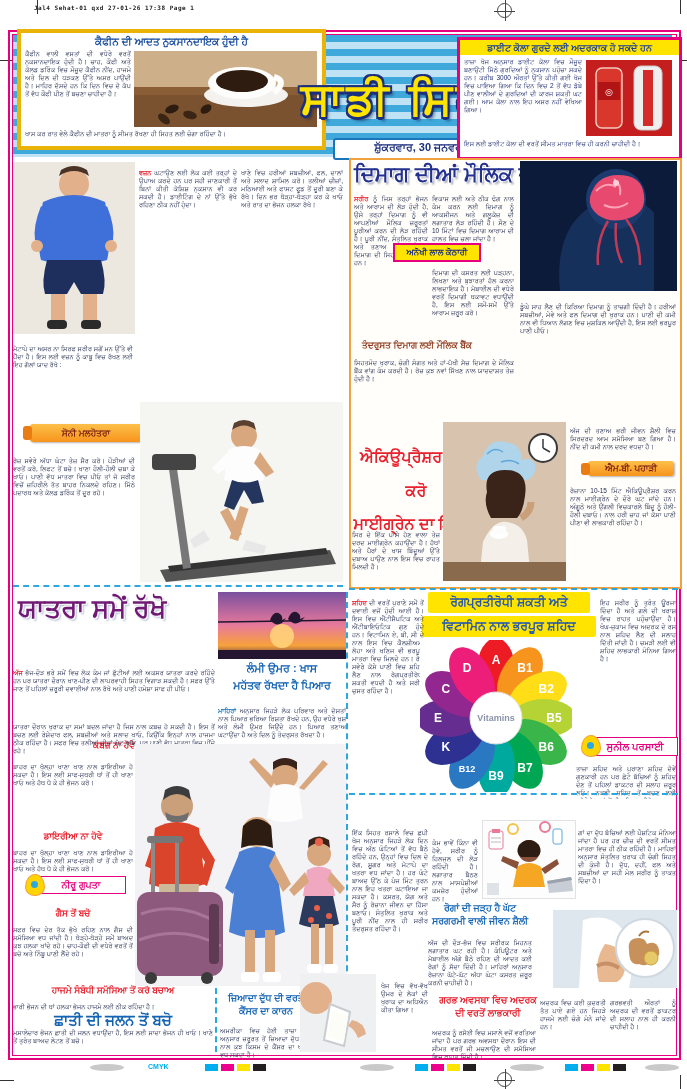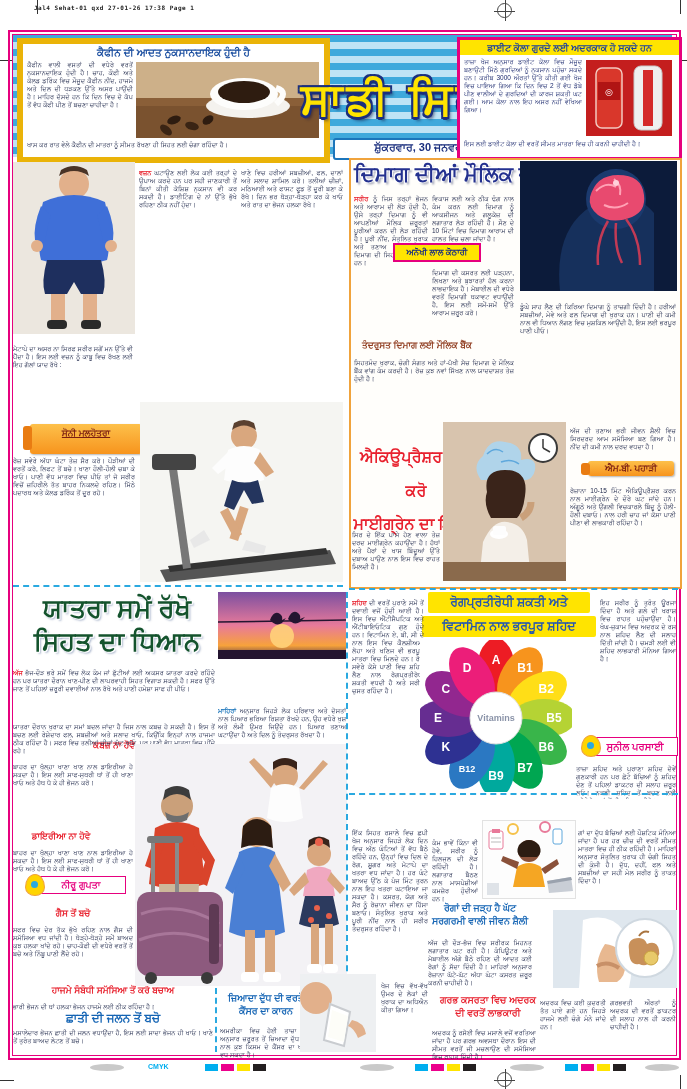--- a/index.html
+++ b/index.html
@@ -39,21 +39,21 @@
   .lead{font-weight:bold;color:#e8212e;}
   .leadb{font-weight:bold;color:#1b75bb;}
   .sub-r{position:absolute;color:#e8212e;font-weight:bold;text-align:center;font-size:9px;}
   .sub-b{position:absolute;color:#1464b4;font-weight:bold;text-align:center;font-size:9.5px;}
   .sub-m{position:absolute;color:#8f3b1e;font-weight:bold;text-align:center;font-size:9px;}
   
   .hl-weight{position:absolute;left:92px;top:266px;width:248px;height:158px;text-align:center;font-weight:bold;
         font-size:35px;line-height:1.45;color:#8f3b1e;text-shadow:-1px -1px 0 #fff,1px -1px 0 #fff,-1px 1px 0 #fff,2px 3px 2px rgba(80,40,20,.45);}
   .hl-brain{position:absolute;left:354px;top:162px;width:255px;font-weight:bold;font-size:21px;color:#24318f;white-space:nowrap;
         text-shadow:-1px -1px 0 #fff,1px -1px 0 #fff,-1px 1px 0 #fff,2px 2px 2px rgba(30,40,90,.4);}
-  .hl-travel{position:absolute;left:18px;top:592px;width:198px;text-align:center;font-weight:bold;font-size:26px;line-height:1.25;color:#14532d;
+  .hl-travel{position:absolute;left:18px;top:592px;width:198px;font-weight:bold;font-size:26px;line-height:1.25;color:#701a75;
         text-shadow:-1px -1px 0 #fff,1px 1px 0 #fff,2px 2px 2px rgba(30,60,120,.35);}
   .hl-migraine{position:absolute;left:350px;top:440px;width:132px;height:86px;text-align:center;font-weight:bold;font-size:16px;line-height:2.1;color:#e8212e;}
   .hl-love{position:absolute;left:218px;top:660px;width:128px;text-align:center;font-weight:bold;font-size:11px;line-height:1.5;color:#1464b4;}
   .strip{position:absolute;background:#ffe400;color:#2456b0;font-weight:bold;text-align:center;font-size:12.5px;line-height:21px;border-radius:2px;}
   .newsttl{position:absolute;left:420px;top:796px;width:162px;height:29px;background:#ffe400;border:2px solid #f5d400;color:#e8212e;
         font-weight:bold;font-size:17px;text-align:center;line-height:27px;border-radius:3px;}
   
   .chipO{position:absolute;background:linear-gradient(#fdc04a,#f7941d);border-radius:3px;color:#7b1e12;font-weight:bold;
         font-size:9px;text-align:center;box-shadow:1px 1px 2px rgba(0,0,0,.3);}
   .chipO::before{content:"";position:absolute;left:-7px;top:2px;width:9px;height:80%;background:#e97c12;border-radius:3px;}
@@ -81,21 +81,21 @@
   <div class="croph" style="left:0;top:60px;"></div>
   <div class="cropv" style="right:6px;top:0;"></div>
   <div class="croph" style="right:0;top:60px;"></div>
   <div class="croph" style="left:0;top:1080px;"></div>
   <div class="cropv" style="right:6px;top:1075px;"></div>
 
   <div class="frame"></div>
 
   <div class="band"></div>
 
-  <div class="hbox" style="left:17px;top:38px;width:301px;height:113px;border:6px solid #eab308;">
+  <div class="hbox" style="left:17px;top:29px;width:301px;height:113px;border:4px solid #eab308;">
     <div class="ttl">ਕੈਫੀਨ ਦੀ ਆਦਤ ਨੁਕਸਾਨਦਾਇਕ ਹੁੰਦੀ ਹੈ</div>
     <div class="tiny" style="position:absolute;left:4px;top:17px;width:106px;height:78px;">ਕੈਫੀਨ ਵਾਲੀ ਵਸਤਾਂ ਦੀ ਵਧੇਰੇ ਵਰਤੋਂ ਨੁਕਸਾਨਦਾਇਕ ਹੁੰਦੀ ਹੈ। ਚਾਹ, ਕੌਫੀ ਅਤੇ ਕੋਲਡ ਡਰਿੰਕ ਵਿਚ ਮੌਜੂਦ ਕੈਫੀਨ ਨੀਂਦ, ਹਾਜਮੇ ਅਤੇ ਦਿਲ ਦੀ ਧੜਕਣ ਉੱਤੇ ਅਸਰ ਪਾਉਂਦੀ ਹੈ। ਮਾਹਿਰ ਦੱਸਦੇ ਹਨ ਕਿ ਦਿਨ ਵਿਚ ਦੋ ਕੱਪ ਤੋਂ ਵੱਧ ਕੌਫੀ ਪੀਣ ਤੋਂ ਬਚਣਾ ਚਾਹੀਦਾ ਹੈ।</div>
     <div class="ph" style="left:113px;top:18px;width:183px;height:76px;">
       <svg width="183" height="76" viewBox="0 0 183 76">
         <rect width="183" height="40" fill="#cdb089"></rect>
           <rect y="40" width="183" height="36" fill="#7a522f"></rect>
         <rect y="36" width="183" height="8" fill="#8a5f38"></rect>
         <ellipse cx="112" cy="44" rx="42" ry="12" fill="#f4f2ee"></ellipse>
         <ellipse cx="108" cy="32" rx="34" ry="16" fill="#fdfdfc"></ellipse>
         <ellipse cx="108" cy="30" rx="26" ry="11" fill="#2e1c10"></ellipse>
@@ -142,21 +142,21 @@
       <path d="M34 98 h54 q6 22 2 34 h-22 l-7 -12 -7 12 h-22 q-4 -12 2 -34z" fill="#1e2f5e"></path>
       <rect x="38" y="132" width="14" height="28" fill="#e2b08b"></rect>
         <rect x="70" y="132" width="14" height="28" fill="#e2b08b"></rect>
       <rect x="34" y="158" width="20" height="9" rx="4" fill="#2a2a2a"></rect>
         <rect x="68" y="158" width="20" height="9" rx="4" fill="#2a2a2a"></rect>
     </svg>
   </div>
   <p class="t" style="left:139px;top:162px;width:98px;height:106px;"><span class="lead">ਵਜ਼ਨ</span> <span>ਘਟਾਉਣ ਲਈ ਲੋਕ ਕਈ ਤਰ੍ਹਾਂ ਦੇ ਉਪਾਅ ਕਰਦੇ ਹਨ ਪਰ ਸਹੀ ਜਾਣਕਾਰੀ ਤੋਂ ਬਿਨਾਂ ਕੀਤੀ ਕੋਸ਼ਿਸ਼ ਨੁਕਸਾਨ ਵੀ ਕਰ ਸਕਦੀ ਹੈ। ਡਾਈਟਿੰਗ ਦੇ ਨਾਂ ਉੱਤੇ ਭੁੱਖੇ ਰਹਿਣਾ ਠੀਕ ਨਹੀਂ ਹੁੰਦਾ।</span></p>
   <p class="t" style="left:241px;top:162px;width:102px;height:106px;">ਖਾਣੇ ਵਿਚ ਹਰੀਆਂ ਸਬਜ਼ੀਆਂ, ਫਲ, ਦਾਲਾਂ ਅਤੇ ਸਲਾਦ ਸ਼ਾਮਿਲ ਕਰੋ। ਤਲੀਆਂ ਚੀਜ਼ਾਂ, ਮਠਿਆਈ ਅਤੇ ਫਾਸਟ ਫੂਡ ਤੋਂ ਦੂਰੀ ਬਣਾ ਕੇ ਰੱਖੋ। ਦਿਨ ਭਰ ਥੋੜ੍ਹਾ-ਥੋੜ੍ਹਾ ਕਰ ਕੇ ਖਾਓ ਅਤੇ ਰਾਤ ਦਾ ਭੋਜਨ ਹਲਕਾ ਰੱਖੋ।</p>
   <p class="t" style="left:13px;top:338px;width:120px;height:84px;">ਮੋਟਾਪੇ ਦਾ ਅਸਰ ਨਾ ਸਿਰਫ ਸਰੀਰ ਸਗੋਂ ਮਨ ਉੱਤੇ ਵੀ ਪੈਂਦਾ ਹੈ। ਇਸ ਲਈ ਵਜ਼ਨ ਨੂੰ ਕਾਬੂ ਵਿਚ ਰੱਖਣ ਲਈ ਇਹ ਗੱਲਾਂ ਯਾਦ ਰੱਖੋ :</p>
-  <div class="chipO" style="left:30px;top:424px;width:112px;height:30px;line-height:18px;text-decoration:underline;">ਸੋਨੀ ਮਲਹੋਤਰਾ</div>
+  <div class="chipO" style="left:30px;top:424px;width:112px;height:18px;line-height:18px;">ਸੋਨੀ ਮਲਹੋਤਰਾ</div>
   <p class="t" style="left:13px;top:450px;width:122px;height:132px;">ਰੋਜ਼ ਸਵੇਰੇ ਅੱਧਾ ਘੰਟਾ ਤੇਜ਼ ਸੈਰ ਕਰੋ। ਪੌੜੀਆਂ ਦੀ ਵਰਤੋਂ ਕਰੋ, ਲਿਫਟ ਤੋਂ ਬਚੋ। ਖਾਣਾ ਹੌਲੀ-ਹੌਲੀ ਚਬਾ ਕੇ ਖਾਓ। ਪਾਣੀ ਵੱਧ ਮਾਤਰਾ ਵਿਚ ਪੀਓ ਤਾਂ ਜੋ ਸਰੀਰ ਵਿਚੋਂ ਜ਼ਹਿਰੀਲੇ ਤੱਤ ਬਾਹਰ ਨਿਕਲਦੇ ਰਹਿਣ। ਮਿੱਠੇ ਪਦਾਰਥ ਅਤੇ ਕੋਲਡ ਡਰਿੰਕ ਤੋਂ ਦੂਰ ਰਹੋ।</p>
   <div class="ph" style="left:140px;top:402px;width:203px;height:180px;background:#f5f5f2;">
     <svg width="203" height="180" viewBox="0 0 203 180">
       <rect width="203" height="180" fill="#f5f5f2"></rect>
       <path d="M20 168 L190 148 L196 162 L26 180 z" fill="#555"></path>
       <path d="M28 164 L186 146 L188 152 L30 170 z" fill="#333"></path>
       <rect x="28" y="60" width="8" height="108" fill="#777" transform="rotate(-8 28 60)"></rect>
       <rect x="12" y="52" width="44" height="16" rx="4" fill="#444"></rect>
       <circle cx="104" cy="34" r="13" fill="#d9a77e"></circle>
         <path d="M92 28 q12 -9 24 0 l-2 -7 q-10 -6 -20 0z" fill="#5a4030"></path>
@@ -214,53 +214,56 @@
       <rect y="140" width="123" height="19" fill="#8a6a4c"></rect>
     </svg>
   </div>
   <p class="t" style="left:570px;top:420px;width:106px;height:40px;">ਅੱਜ ਦੀ ਤਣਾਅ ਭਰੀ ਜੀਵਨ ਸ਼ੈਲੀ ਵਿਚ ਸਿਰਦਰਦ ਆਮ ਸਮੱਸਿਆ ਬਣ ਗਿਆ ਹੈ। ਨੀਂਦ ਦੀ ਕਮੀ ਨਾਲ ਦਰਦ ਵਧਦਾ ਹੈ।</p>
   <div class="chipO" style="left:588px;top:461px;width:86px;height:15px;line-height:15px;">ਐਮ.ਬੀ. ਪਹਾੜੀ</div>
   <p class="t" style="left:570px;top:480px;width:106px;height:100px;">ਰੋਜ਼ਾਨਾ 10-15 ਮਿੰਟ ਐਕਿਊਪ੍ਰੈਸ਼ਰ ਕਰਨ ਨਾਲ ਮਾਈਗ੍ਰੇਨ ਦੇ ਦੌਰੇ ਘਟ ਜਾਂਦੇ ਹਨ। ਅੰਗੂਠੇ ਅਤੇ ਉਂਗਲੀ ਵਿਚਕਾਰਲੇ ਬਿੰਦੂ ਨੂੰ ਹੌਲੀ-ਹੌਲੀ ਦਬਾਓ। ਨਾਲ ਹਰੀ ਚਾਹ ਜਾਂ ਕੋਸਾ ਪਾਣੀ ਪੀਣਾ ਵੀ ਲਾਭਕਾਰੀ ਰਹਿੰਦਾ ਹੈ।</p>
   <div class="dashh" style="left:349px;top:588px;width:329px;"></div>
 
   <div class="hl-travel">
     <span>ਯਾਤਰਾ ਸਮੇਂ ਰੱਖੋ</span><br>
-    <span>ਸਿਹਤ ਦਾ ਧਿਆਨ</span>
   </div>
   <p class="t" style="left:13px;top:662px;width:202px;height:42px;"><span class="lead">ਅੱਜ</span> <span>ਭੱਜ-ਦੌੜ ਭਰੇ ਸਮੇਂ ਵਿਚ ਲੋਕ ਕੰਮ ਜਾਂ ਛੁੱਟੀਆਂ ਲਈ ਅਕਸਰ ਯਾਤਰਾ ਕਰਦੇ ਰਹਿੰਦੇ ਹਨ ਪਰ ਯਾਤਰਾ ਦੌਰਾਨ ਖਾਣ-ਪੀਣ ਦੀ ਲਾਪਰਵਾਹੀ ਸਿਹਤ ਵਿਗਾੜ ਸਕਦੀ ਹੈ। ਸਫਰ ਉੱਤੇ ਜਾਣ ਤੋਂ ਪਹਿਲਾਂ ਜ਼ਰੂਰੀ ਦਵਾਈਆਂ ਨਾਲ ਰੱਖੋ ਅਤੇ ਪਾਣੀ ਹਮੇਸ਼ਾ ਸਾਫ ਹੀ ਪੀਓ।</span></p>
   <div class="sub-r" style="left:13px;top:740px;width:202px;">ਕਬਜ਼ ਨਾ ਹੋਵੇ</div>
   <p class="t" style="left:13px;top:716px;width:202px;height:38px;">ਯਾਤਰਾ ਦੌਰਾਨ ਖੁਰਾਕ ਦਾ ਸਮਾਂ ਬਦਲ ਜਾਂਦਾ ਹੈ ਜਿਸ ਨਾਲ ਕਬਜ਼ ਹੋ ਸਕਦੀ ਹੈ। ਇਸ ਤੋਂ ਬਚਣ ਲਈ ਰੇਸ਼ੇਦਾਰ ਫਲ, ਸਬਜ਼ੀਆਂ ਅਤੇ ਸਲਾਦ ਖਾਓ, ਕਿਉਂਕਿ ਇਨ੍ਹਾਂ ਨਾਲ ਹਾਜਮਾ ਠੀਕ ਰਹਿੰਦਾ ਹੈ। ਸਫਰ ਵਿਚ ਤਲੀਆਂ ਚੀਜ਼ਾਂ ਘੱਟ ਖਾਓ, ਪਰ ਪਾਣੀ ਵੱਧ ਮਾਤਰਾ ਵਿਚ ਪੀਂਦੇ ਰਹੋ।</p>
   <p class="t" style="left:13px;top:756px;width:120px;height:74px;">ਬਾਹਰ ਦਾ ਖੁੱਲ੍ਹਾ ਖਾਣਾ ਖਾਣ ਨਾਲ ਡਾਇਰੀਆ ਹੋ ਸਕਦਾ ਹੈ। ਇਸ ਲਈ ਸਾਫ-ਸੁਥਰੀ ਥਾਂ ਤੋਂ ਹੀ ਖਾਣਾ ਖਾਓ ਅਤੇ ਹੱਥ ਧੋ ਕੇ ਹੀ ਭੋਜਨ ਕਰੋ।</p>
-  <div class="sub-r" style="left:1px;top:831px;width:120px;">ਡਾਇਰੀਆ ਨਾ ਹੋਵੇ</div>
+  <div class="sub-r" style="left:13px;top:831px;width:120px;">ਡਾਇਰੀਆ ਨਾ ਹੋਵੇ</div>
   <p class="t" style="left:13px;top:842px;width:120px;height:32px;">ਬਾਹਰ ਦਾ ਖੁੱਲ੍ਹਾ ਖਾਣਾ ਖਾਣ ਨਾਲ ਡਾਇਰੀਆ ਹੋ ਸਕਦਾ ਹੈ। ਇਸ ਲਈ ਸਾਫ-ਸੁਥਰੀ ਥਾਂ ਤੋਂ ਹੀ ਖਾਣਾ ਖਾਓ ਅਤੇ ਹੱਥ ਧੋ ਕੇ ਹੀ ਭੋਜਨ ਕਰੋ।</p>
   <div class="chipM" style="left:36px;top:876px;width:88px;height:16px;line-height:16px;text-align:center;"><i></i><span>ਨੀਰੂ ਗੁਪਤਾ</span></div>
   <div class="sub-r" style="left:13px;top:908px;width:120px;">ਗੈਸ ਤੋਂ ਬਚੋ</div>
   <p class="t" style="left:13px;top:919px;width:120px;height:64px;">ਸਫਰ ਵਿਚ ਦੇਰ ਤੱਕ ਭੁੱਖੇ ਰਹਿਣ ਨਾਲ ਗੈਸ ਦੀ ਸਮੱਸਿਆ ਵਧ ਜਾਂਦੀ ਹੈ। ਥੋੜ੍ਹੇ-ਥੋੜ੍ਹੇ ਸਮੇਂ ਬਾਅਦ ਕੁਝ ਹਲਕਾ ਖਾਂਦੇ ਰਹੋ। ਚਾਹ-ਕੌਫੀ ਦੀ ਵਧੇਰੇ ਵਰਤੋਂ ਤੋਂ ਬਚੋ ਅਤੇ ਨਿੰਬੂ ਪਾਣੀ ਲੈਂਦੇ ਰਹੋ।</p>
   <div class="sub-r" style="left:13px;top:985px;width:200px;">ਹਾਜਮੇ ਸੰਬੰਧੀ ਸਮੱਸਿਆ ਤੋਂ ਕਰੋ ਬਚਾਅ</div>
   <p class="t" style="left:13px;top:996px;width:200px;height:13px;">ਭਾਰੀ ਭੋਜਨ ਦੀ ਥਾਂ ਹਲਕਾ ਭੋਜਨ ਹਾਜਮੇ ਲਈ ਠੀਕ ਰਹਿੰਦਾ ਹੈ।</p>
-  <div class="sub-b" style="left:13px;top:1011px;width:200px;font-size:12px;">ਛਾਤੀ ਦੀ ਜਲਨ ਤੋਂ ਬਚੋ</div>
+  <div class="sub-b" style="left:13px;top:1011px;width:200px;font-size:15px;">ਛਾਤੀ ਦੀ ਜਲਨ ਤੋਂ ਬਚੋ</div>
   <p class="t" style="left:13px;top:1022px;width:200px;height:28px;">ਮਸਾਲੇਦਾਰ ਭੋਜਨ ਛਾਤੀ ਦੀ ਜਲਨ ਵਧਾਉਂਦਾ ਹੈ, ਇਸ ਲਈ ਸਾਦਾ ਭੋਜਨ ਹੀ ਖਾਓ। ਖਾਣੇ ਤੋਂ ਤੁਰੰਤ ਬਾਅਦ ਲੇਟਣ ਤੋਂ ਬਚੋ।</p>
 
   <div class="ph" style="left:218px;top:592px;width:128px;height:67px;">
     <svg width="128" height="67" viewBox="0 0 128 67">
       <defs>
           <linearGradient id="sky" x1="0" y1="0" x2="0" y2="1">
         <stop offset="0" stop-color="#7b4fa0"></stop>
             <stop offset=".5" stop-color="#e87a9a"></stop>
             <stop offset=".8" stop-color="#f7a23b"></stop>
             <stop offset="1" stop-color="#3a2348"></stop>
       </linearGradient>
         </defs>
       <rect width="128" height="67" fill="url(#sky)"></rect>
       <circle cx="64" cy="44" r="12" fill="#ffd27a" opacity=".9"></circle>
       <line x1="0" y1="30" x2="128" y2="28" stroke="#241530" stroke-width="1.5"></line>
       <path d="M52 28 q4 -10 10 -6 q3 2 2 6 l4 -2 -4 5 q-6 4 -12 -3z" fill="#241530"></path>
       <path d="M70 27 q4 -10 10 -6 q3 2 2 6 l5 -2 -5 5 q-6 4 -12 -3z" fill="#241530"></path>
       <rect y="58" width="128" height="9" fill="#241530"></rect>
     </svg>
+  </div>
+  <div class="hl-love">
+    <span>ਲੰਮੀ ਉਮਰ : ਖਾਸ</span><br>
+    <span>ਮਹੱਤਵ ਰੱਖਦਾ ਹੈ ਪਿਆਰ</span>
   </div>
   <p class="t" style="left:218px;top:700px;width:128px;height:44px;"><span class="leadb">ਮਾਹਿਰਾਂ</span> <span>ਅਨੁਸਾਰ ਜਿਹੜੇ ਲੋਕ ਪਰਿਵਾਰ ਅਤੇ ਦੋਸਤਾਂ ਨਾਲ ਪਿਆਰ ਭਰਿਆ ਰਿਸ਼ਤਾ ਰੱਖਦੇ ਹਨ, ਉਹ ਵਧੇਰੇ ਖੁਸ਼ ਅਤੇ ਲੰਮੀ ਉਮਰ ਜਿਉਂਦੇ ਹਨ। ਪਿਆਰ ਤਣਾਅ ਘਟਾਉਂਦਾ ਹੈ ਅਤੇ ਦਿਲ ਨੂੰ ਤੰਦਰੁਸਤ ਰੱਖਦਾ ਹੈ।</span></p>
 
   <div class="ph" style="left:135px;top:744px;width:212px;height:242px;background:#f3f2f5;">
     <svg width="212" height="242" viewBox="0 0 212 242">
       <rect width="212" height="242" fill="#f3f2f5"></rect>
 
       <circle cx="150" cy="32" r="13" fill="#d9a77e"></circle>
         <path d="M138 26 q12 -10 24 0 l0 -8 q-12 -8 -24 0z" fill="#3a241a"></path>
       <path d="M136 44 l-22 -26 5 -4 22 22z M164 44 l24 -28 5 4 -24 26z" fill="#d9a77e"></path>
@@ -380,21 +383,21 @@
       <rect width="124" height="78" fill="#dfe7ee"></rect>
       <path d="M30 10 q26 -8 40 10 q14 20 6 58 l-50 0z" fill="#fff"></path>
       <path d="M52 34 q18 2 20 20 q1 12 -8 18 l-18 0 q-6 -20 6 -38z" fill="#e8b890"></path>
       <path d="M44 56 q10 -6 22 2" stroke="#c89068" stroke-width="4" fill="none"></path>
       <circle cx="92" cy="38" r="29" fill="#fff" stroke="#cfd8e0" stroke-width="2"></circle>
       <path d="M76 40 q-2 -12 10 -12 q6 0 8 6 q10 -4 12 6 q2 8 -8 10 q-4 8 -12 4 q-10 2 -10 -14z" fill="#c8905a"></path>
       <circle cx="98" cy="48" r="7" fill="#e8c96a" stroke="#c8a13e"></circle>
       <path d="M86 26 q4 -6 10 -4" stroke="#a9743f" stroke-width="2" fill="none"></path>
     </svg>
   </div>
-  <div class="sub-r" style="left:436px;top:994px;width:104px;line-height:1.35;font-size:9.5px;">ਗਰਭ ਕਸਰਤਾ ਵਿਚ ਅਦਰਕ ਦੀ ਵਰਤੋਂ ਲਾਭਕਾਰੀ</div>
+  <div class="sub-r" style="left:436px;top:994px;width:104px;line-height:1.35;font-size:9.5px;">ਗਰਭ ਅਵਸਥਾ ਵਿਚ ਅਦਰਕ ਦੀ ਵਰਤੋਂ ਲਾਭਕਾਰੀ</div>
   <p class="t" style="left:432px;top:1022px;width:104px;height:30px;">ਅਦਰਕ ਨੂੰ ਰਸੋਈ ਵਿਚ ਮਸਾਲੇ ਵਜੋਂ ਵਰਤਿਆ ਜਾਂਦਾ ਹੈ ਪਰ ਗਰਭ ਅਵਸਥਾ ਦੌਰਾਨ ਇਸ ਦੀ ਸੀਮਤ ਵਰਤੋਂ ਜੀ ਮਚਲਾਉਣ ਦੀ ਸਮੱਸਿਆ ਵਿਚ ਰਾਹਤ ਦਿੰਦੀ ਹੈ।</p>
   <p class="t" style="left:540px;top:992px;width:66px;height:60px;">ਅਦਰਕ ਵਿਚ ਕਈ ਕੁਦਰਤੀ ਤੱਤ ਪਾਏ ਗਏ ਹਨ ਜਿਹੜੇ ਹਾਜਮੇ ਲਈ ਚੰਗੇ ਮੰਨੇ ਜਾਂਦੇ ਹਨ।</p>
   <p class="t" style="left:610px;top:992px;width:66px;height:60px;">ਗਰਭਵਤੀ ਔਰਤਾਂ ਨੂੰ ਅਦਰਕ ਦੀ ਵਰਤੋਂ ਡਾਕਟਰ ਦੀ ਸਲਾਹ ਨਾਲ ਹੀ ਕਰਨੀ ਚਾਹੀਦੀ ਹੈ।</p>
 
   <div class="sub-b" style="left:220px;top:992px;width:92px;line-height:1.35;font-size:9.5px;">ਜ਼ਿਆਦਾ ਦੁੱਧ ਦੀ ਵਰਤੋਂ ਕੈਂਸਰ ਦਾ ਕਾਰਨ</div>
   <p class="t" style="left:220px;top:1020px;width:92px;height:32px;">ਅਮਰੀਕਾ ਵਿਚ ਹੋਈ ਤਾਜ਼ਾ ਖੋਜ ਅਨੁਸਾਰ ਜ਼ਰੂਰਤ ਤੋਂ ਜ਼ਿਆਦਾ ਦੁੱਧ ਪੀਣ ਨਾਲ ਕੁਝ ਕਿਸਮ ਦੇ ਕੈਂਸਰ ਦਾ ਖਤਰਾ ਵਧ ਸਕਦਾ ਹੈ।</p>
   <div class="ph" style="left:300px;top:974px;width:76px;height:78px;background:#eef0f2;">
     <svg width="76" height="78" viewBox="0 0 76 78">
       <rect width="76" height="78" fill="#eef0f2"></rect>
       <circle cx="16" cy="24" r="16" fill="#e2b08b"></circle>

